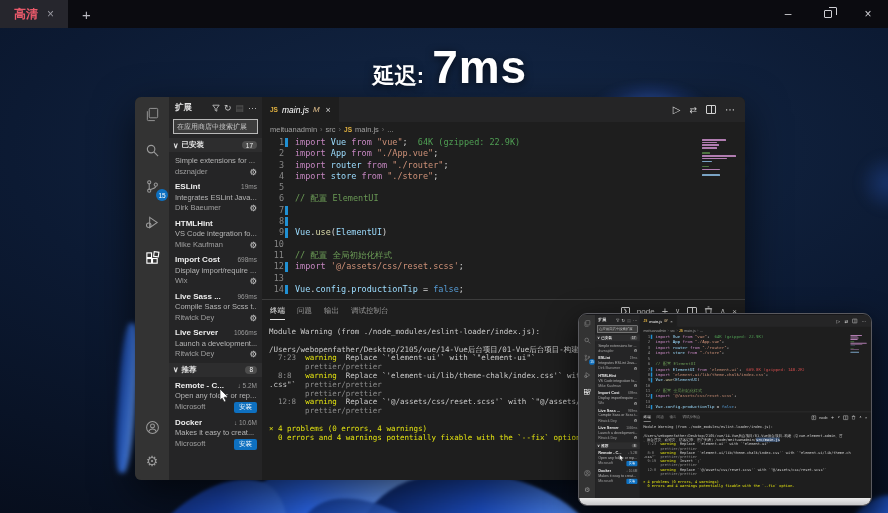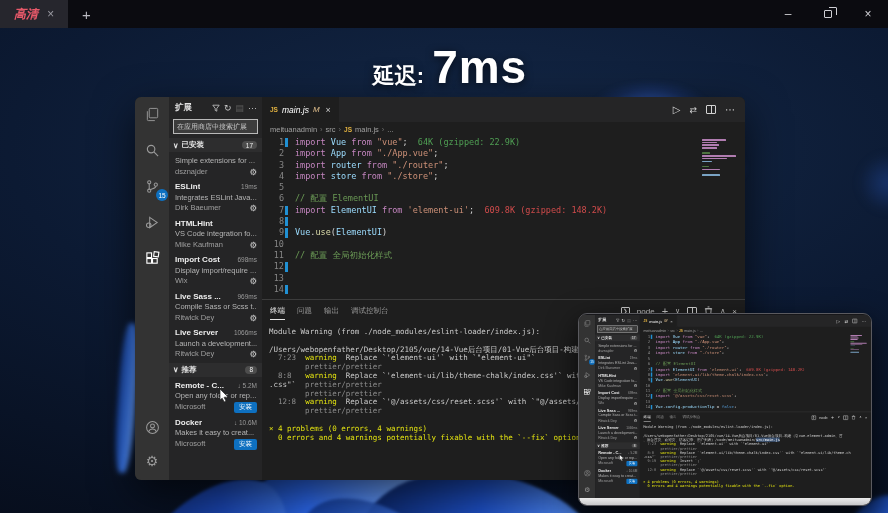--- a/index.html
+++ b/index.html
@@ -2,21 +2,21 @@
 <html><head>
 <meta charset="utf-8">
 <style>
   * { margin:0; padding:0; box-sizing:border-box; }
   html,body { width:888px; height:513px; overflow:hidden; background:#000; }
   body { font-family:"Liberation Sans", sans-serif; position:relative; }
 
   
   .tabbar { position:absolute; left:0; top:0; width:888px; height:28px; background:#0b0b10; z-index:40; display:flex; align-items:center; }
   .apptab { height:28px; display:flex; align-items:center; gap:7px; padding:0 14px; background:#1c1c22; }
-  .apptab.active { background:#26262d;font-style:italic; }
+  .apptab.active { background:#26262d; }
   .sigicon { display:flex; align-items:flex-end; gap:1.5px; height:11px; }
   .sigicon i { display:block; width:2.5px; background:#27c93f; border-radius:1px; }
   .sigicon i:nth-child(1){height:4px}.sigicon i:nth-child(2){height:7px}.sigicon i:nth-child(3){height:11px}
   .apptab .t1 { color:#c9c9ce; font-size:12px; }
   .apptab .t2 { color:#e8596a; font-size:12px; font-weight:bold; }
   .apptab .x { color:#9a9aa2; font-size:12px; margin-left:2px; }
   .newtab { color:#b9b9c0; font-size:15px; margin-left:14px; }
   .wincontrols { margin-left:auto; display:flex; align-items:center; height:28px; }
   .wbtn { width:40px; height:28px; display:flex; align-items:center; justify-content:center; color:#cfcfd4; font-size:12px; }
   .restore-glyph { position:relative; width:8px; height:8px; border:1px solid #cfcfd4; border-radius:1px; }
@@ -338,28 +338,28 @@
         <span class="sep">›</span>
       <span>...</span>
     </div>
     <div class="codearea" id="code-area">
       <div class="codeline"><span class="ln">1</span><span class="gut mod"></span><span class="txt"><span class="kw">import </span><span class="id">Vue </span><span class="kw">from </span><span class="str">"vue"</span><span class="pln">;</span><span class="costg">  64K (gzipped: 22.9K)</span></span></div>
         <div class="codeline"><span class="ln">2</span><span class="gut"></span><span class="txt"><span class="kw">import </span><span class="id">App </span><span class="kw">from </span><span class="str">"./App.vue"</span><span class="pln">;</span></span></div>
         <div class="codeline"><span class="ln">3</span><span class="gut"></span><span class="txt"><span class="kw">import </span><span class="id">router </span><span class="kw">from </span><span class="str">"./router"</span><span class="pln">;</span></span></div>
         <div class="codeline"><span class="ln">4</span><span class="gut"></span><span class="txt"><span class="kw">import </span><span class="id">store </span><span class="kw">from </span><span class="str">"./store"</span><span class="pln">;</span></span></div>
         <div class="codeline"><span class="ln">5</span><span class="gut"></span><span class="txt"></span></div>
         <div class="codeline"><span class="ln">6</span><span class="gut"></span><span class="txt"><span class="cm">// 配置 ElementUI</span></span></div>
-        <div class="codeline"><span class="ln">7</span><span class="gut mod"></span><span class="txt"><span class="kw">import </span><span class="id">ElementUI </span><span class="kw">from </span><span class="str">'element-ui'</span><span class="pln">;</span><span class="costr">  609.8K (gzipped: 148.2K)</span></span></div>
+        <div class="codeline"><span class="ln">7</span><span class="gut mod"></span></div>
         <div class="codeline"><span class="ln">8</span><span class="gut mod"></span></div>
         <div class="codeline"><span class="ln">9</span><span class="gut mod"></span><span class="txt"><span class="id">Vue</span><span class="pln">.</span><span class="fn">use</span><span class="pln">(</span><span class="id">ElementUI</span><span class="pln">)</span></span></div>
         <div class="codeline"><span class="ln">10</span><span class="gut"></span><span class="txt"></span></div>
         <div class="codeline"><span class="ln">11</span><span class="gut"></span><span class="txt"><span class="cm">// 配置 全局初始化样式</span></span></div>
-        <div class="codeline"><span class="ln">12</span><span class="gut mod"></span></div>
+        <div class="codeline"><span class="ln">12</span><span class="gut mod"></span><span class="txt"><span class="kw">import </span><span class="str">'@/assets/css/reset.scss'</span><span class="pln">;</span></span></div>
         <div class="codeline"><span class="ln">13</span><span class="gut"></span><span class="txt"></span></div>
-        <div class="codeline"><span class="ln">14</span><span class="gut mod"></span></div>
+        <div class="codeline"><span class="ln">14</span><span class="gut mod"></span><span class="txt"><span class="id">Vue</span><span class="pln">.</span><span class="id">config</span><span class="pln">.</span><span class="id">productionTip</span><span class="pln"> = </span><span class="k2">false</span><span class="pln">;</span></span></div>
         <div class="minimap" id="minimap">
           <div style="width: 24.2px; background: rgb(176, 124, 176);"></div>
           <div style="width: 15.4px; background: rgb(176, 124, 176);"></div>
           <div style="width: 16.5px; background: rgb(176, 124, 176);"></div>
           <div style="width: 15.4px; background: rgb(176, 124, 176);"></div>
           <div style="width: 0px; background: transparent;"></div>
           <div style="width: 8.25px; background: rgb(78, 116, 64);"></div>
           <div style="width: 33.55px; background: rgb(176, 124, 176);"></div>
           <div style="width: 25.3px; background: rgb(176, 124, 176);"></div>
           <div style="width: 9.9px; background: rgb(122, 163, 196);"></div>

